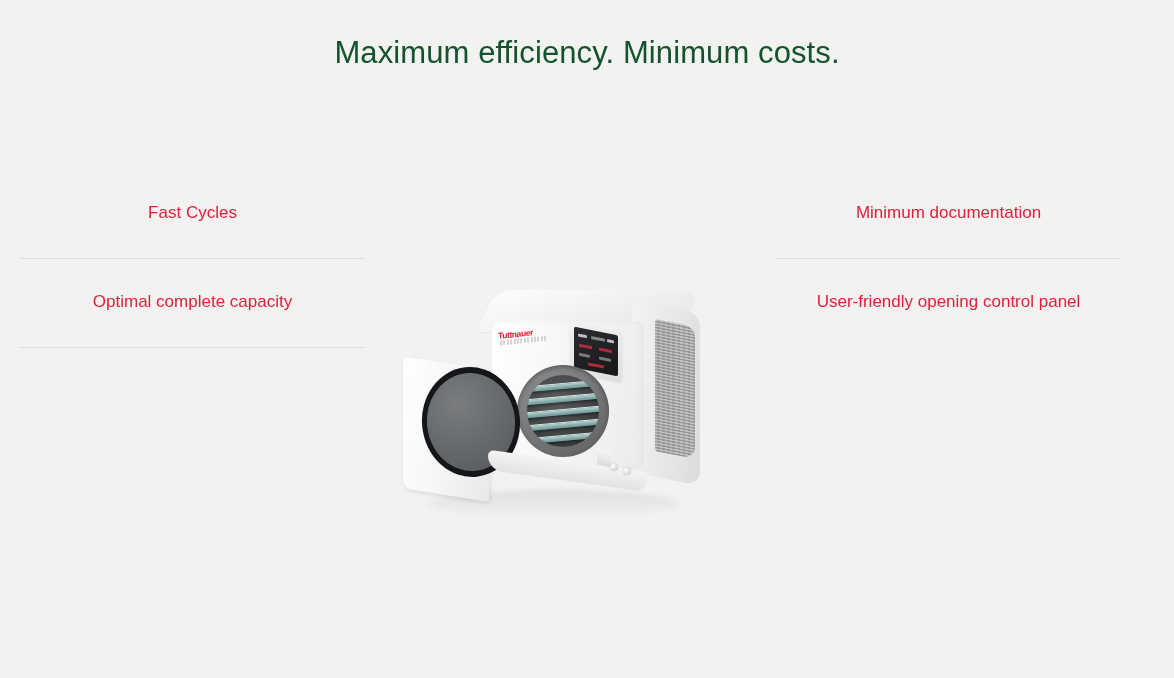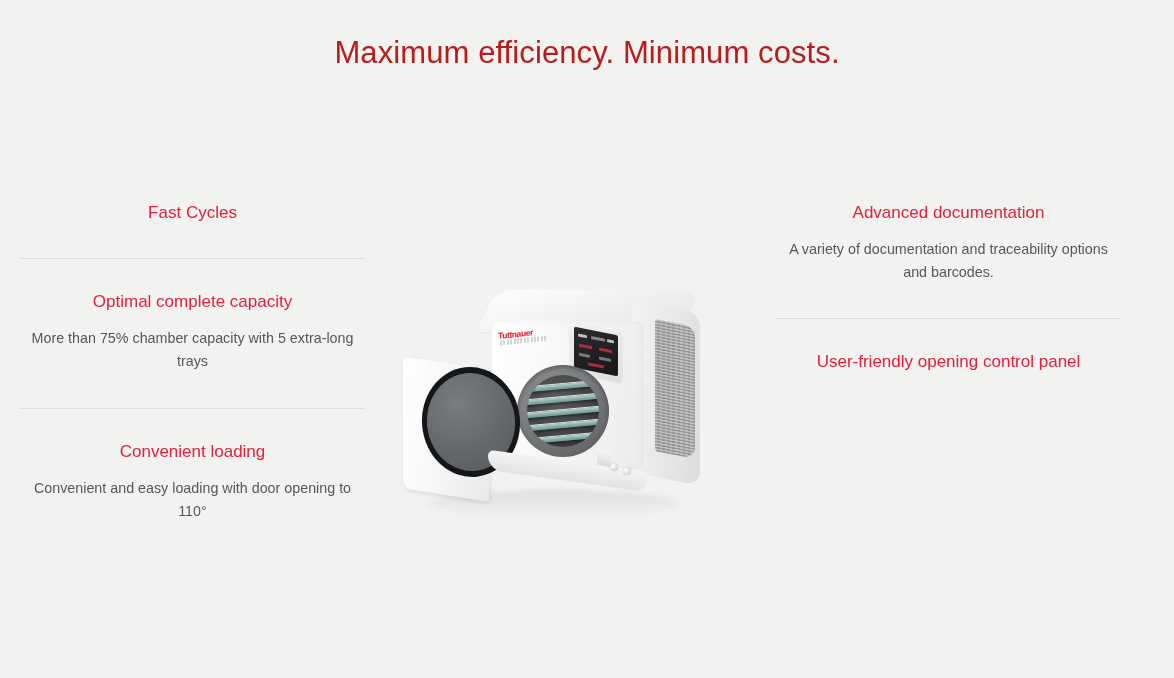--- a/index.html
+++ b/index.html
@@ -16,21 +16,21 @@
   }
 
   
   .page-header {
     text-align: center;
     padding-top: 34px;
   }
   .page-title {
     font-size: 31px;
     font-weight: 400;
-    color: #b91c1c;
+    color: #14532d;
     letter-spacing: 0.1px;
     margin: 0;
     line-height: 1.2;
   }
   .page-subtitle {
     font-size: 13.5px;
     color: #6a7278;
     letter-spacing: 0.25px;
     margin: 0;
     padding-top: 39px;
@@ -311,37 +311,31 @@
 
   <div class="feature-column left">
 
     <div class="feature-block">
       <h3 class="feature-title">Fast Cycles</h3>
     </div>
     <hr class="divider">
 
     <div class="feature-block">
       <h3 class="feature-title">Optimal complete capacity</h3>
-      <p class="feature-desc">More than 75% chamber capacity with 5 extra-long trays</p>
     </div>
     <hr class="divider">
 
+  </div>
+
+  <div class="product-column"></div>
+
+  <div class="feature-column right">
+
     <div class="feature-block">
-      <h3 class="feature-title">Convenient loading</h3>
-      <p class="feature-desc">Convenient and easy loading with door opening to 110°</p>
-    </div>
-  </div>
-
-  <div class="product-column"></div>
-
-  <div class="feature-column right">
-
-    <div class="feature-block">
-      <h3 class="feature-title">Advanced documentation</h3>
-      <p class="feature-desc">A variety of documentation and traceability options and barcodes.</p>
+      <h3 class="feature-title">Minimum documentation</h3>
     </div>
     <hr class="divider">
 
     <div class="feature-block">
       <h3 class="feature-title">User-friendly opening control panel</h3>
     </div>
   </div>
 
 </div>
 

